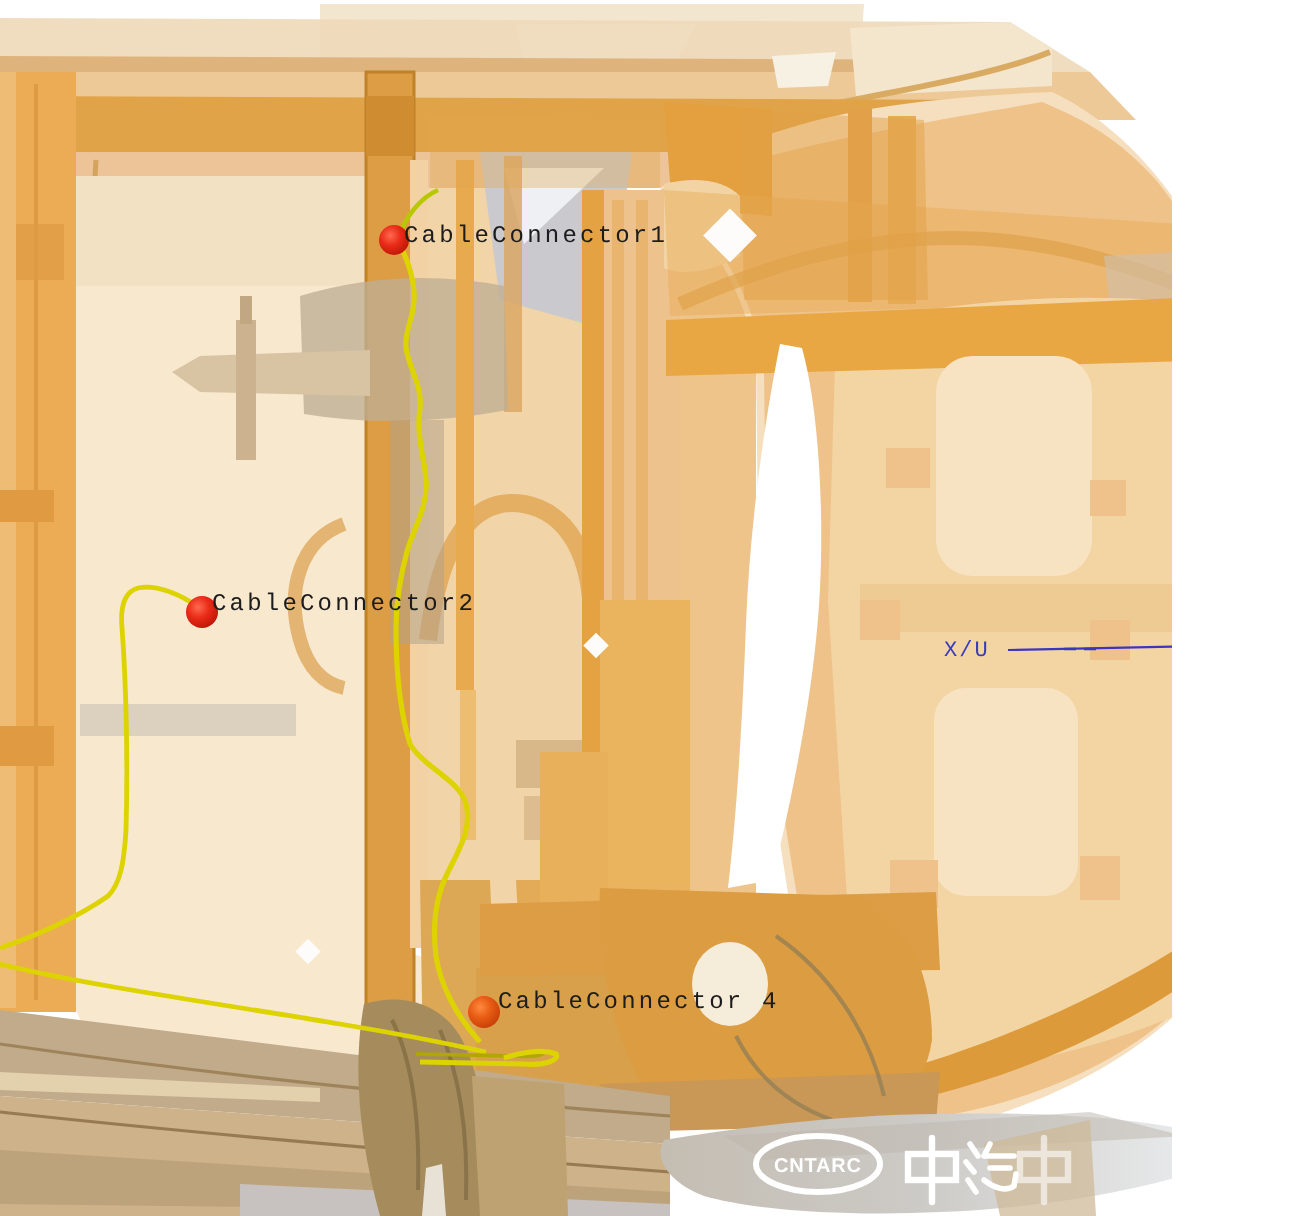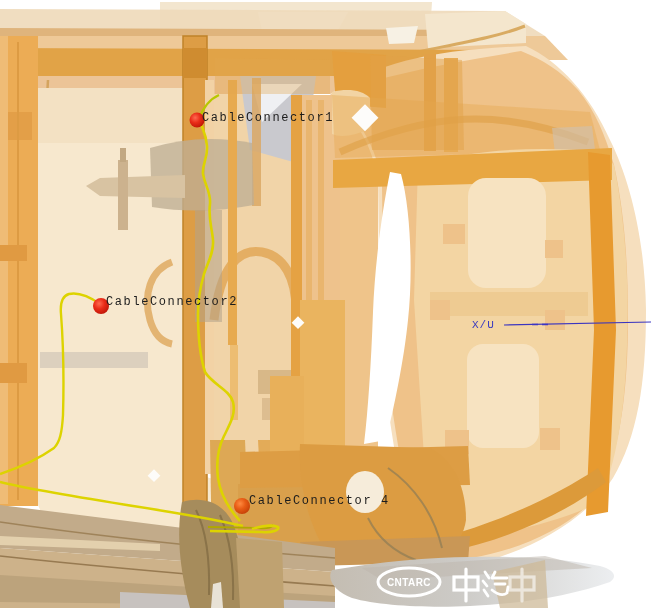--- a/index.html
+++ b/index.html
@@ -1,16 +1,16 @@
 <!DOCTYPE html>
 <html><head>
 <meta charset="utf-8">
 <style>
   html,body{margin:0;padding:0;background:#ffffff;}
-  .wrap{position:relative;width:651px;height:608px;overflow:hidden;background:#7dd3fc;
+  .wrap{position:relative;width:586px;height:608px;overflow:hidden;background:#7dd3fc;
         font-family:"Liberation Sans", sans-serif;}
   svg{display:block;}
 </style>
 </head>
 <body>
 <div class="wrap">
 <svg width="651" height="608" viewBox="0 0 651 608">
   <defs>
     <radialGradient id="redball" cx="38%" cy="35%" r="75%">
       <stop offset="0%" stop-color="#ff6a50"></stop>

